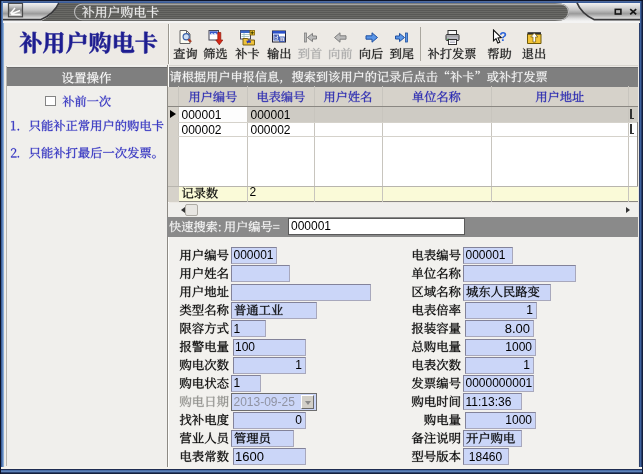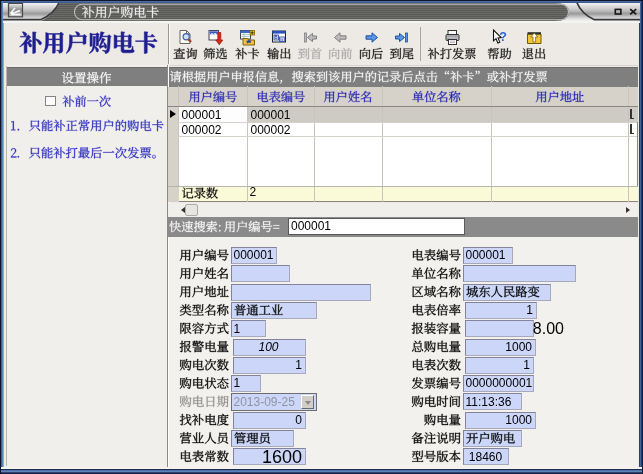--- a/index.html
+++ b/index.html
@@ -666,27 +666,27 @@
       </g>
     </svg>
 <div class="at" style="left:181.5px;top:108.3px;width:60.0px;text-align:left;color:#000;font-size:12px;">000001</div>
     <div class="at" style="left:250.5px;top:108.3px;width:60.0px;text-align:left;color:#000;font-size:12px;">000001</div>
     <div class="at" style="left:181.5px;top:122.5px;width:60.0px;text-align:left;color:#000;font-size:12px;">000002</div>
     <div class="at" style="left:250.5px;top:122.5px;width:60.0px;text-align:left;color:#000;font-size:12px;">000002</div>
     <div class="at" style="left:249.5px;top:184.8px;width:20.0px;text-align:left;color:#000;font-size:12px;">2</div>
     <div class="at" style="left:291.0px;top:219.3px;width:80.0px;text-align:left;color:#000;font-size:12px;">000001</div>
     <div class="at" style="left:233.5px;top:248.3px;width:40.0px;text-align:left;color:#000;font-size:12px;">000001</div>
     <div class="at" style="left:233.5px;top:321.5px;width:29.0px;text-align:left;color:#000;font-size:12px;">1</div>
-    <div class="at" style="left:235.0px;top:339.8px;width:67.0px;text-align:center;color:#000;font-size:12px;font-style:italic;">100</div>
+    <div class="at" style="left:235.0px;top:339.8px;width:67.0px;text-align:left;color:#000;font-size:12px;">100</div>
     <div class="at" style="left:235.0px;top:358.1px;width:67.0px;text-align:right;color:#000;font-size:12px;">1</div>
     <div class="at" style="left:233.5px;top:376.4px;width:24.0px;text-align:left;color:#000;font-size:12px;">1</div>
     <div class="at" style="left:235.0px;top:413.0px;width:67.0px;text-align:right;color:#000;font-size:12px;">0</div>
-    <div class="at" style="left:235.0px;top:449.6px;width:67.0px;text-align:right;color:#000;font-size:18px;">1600</div>
+    <div class="at" style="left:235.0px;top:449.6px;width:67.0px;text-align:left;color:#000;font-size:13px;">1600</div>
     <div class="at" style="left:233.5px;top:395.1px;width:66.0px;text-align:left;color:#9093a2;font-size:12px;">2013-09-25</div>
     <div class="at" style="left:465.5px;top:248.3px;width:44.0px;text-align:left;color:#000;font-size:12px;">000001</div>
     <div class="at" style="left:467.0px;top:303.2px;width:66.0px;text-align:right;color:#000;font-size:12px;">1</div>
-    <div class="at" style="left:467.0px;top:321.5px;width:63.0px;text-align:right;color:#000;font-size:16px;margin-left:34px;">8.00</div>
+    <div class="at" style="left:467.0px;top:321.5px;width:63.0px;text-align:right;color:#000;font-size:13px;">8.00</div>
     <div class="at" style="left:467.0px;top:339.8px;width:65.0px;text-align:right;color:#000;font-size:12px;">1000</div>
     <div class="at" style="left:467.0px;top:358.1px;width:63.0px;text-align:right;color:#000;font-size:12px;">1</div>
     <div class="at" style="left:465.5px;top:376.4px;width:65.0px;text-align:left;color:#000;font-size:12px;">0000000001</div>
     <div class="at" style="left:465.5px;top:394.7px;width:53.0px;text-align:left;color:#000;font-size:12px;">11:13:36</div>
     <div class="at" style="left:467.0px;top:413.0px;width:65.0px;text-align:right;color:#000;font-size:12px;">1000</div>
     <div class="at" style="left:465.5px;top:449.6px;width:40.0px;text-align:center;color:#000;font-size:12px;">18460</div>
 </div>
 </body></html>

